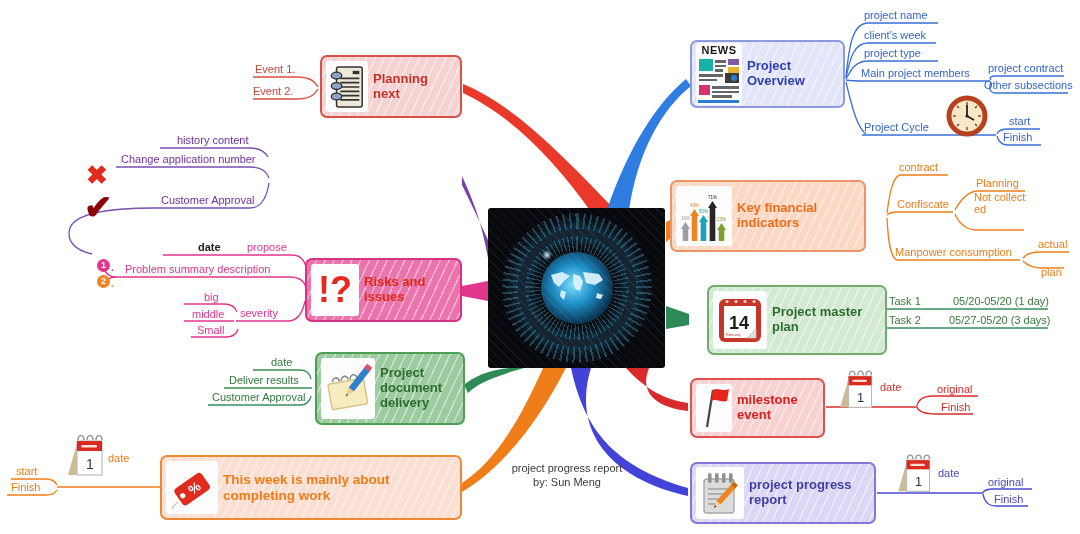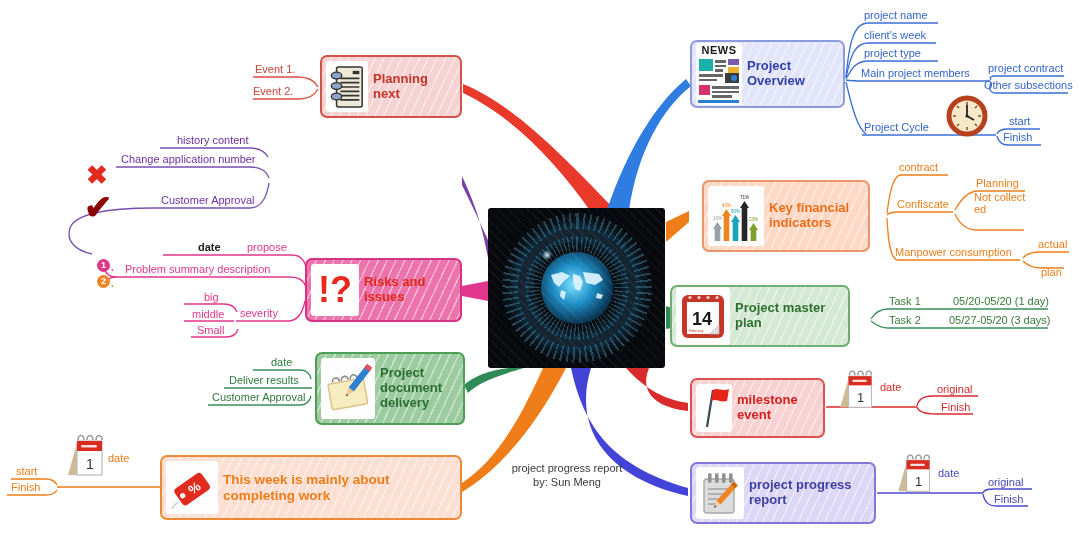--- a/index.html
+++ b/index.html
@@ -233,21 +233,21 @@
       <div class="nb" style="left:35px;top:32px;width:6px;height:6px;border-radius:50%;background:#2a7fd0"></div>
       <div class="nb" style="left:3px;top:42px;width:11px;height:10px;background:#d6336c"></div>
       <div class="nb" style="left:16px;top:43px;width:27px;height:2.5px;background:#666"></div>
       <div class="nb" style="left:16px;top:47.5px;width:27px;height:2.5px;background:#666"></div>
       <div class="nb" style="left:16px;top:52px;width:20px;height:2.5px;background:#666"></div>
       <div class="nb" style="left:2px;top:57px;width:41px;height:3px;background:#2a7fd0"></div>
     </div>
     <div class="bt" style="color:#2f3fae">Project Overview</div>
   </div>
 
-  <div class="box" style="left:702px;top:180px;width:168px;height:72px;background-color:#fcd8c5;border-color:#eb9468">
+  <div class="box" style="left:670px;top:180px;width:196px;height:72px;background-color:#fcd8c5;border-color:#eb9468">
     <div class="ic" style="width:56px;height:60px">
       <svg width="52" height="56" viewBox="0 0 52 56">
         <g>
           <polygon points="3,41 7.5,34 12,41" fill="#9aa0a6"></polygon>
             <rect x="4.7" y="41" width="5.6" height="12" fill="#9aa0a6"></rect>
           <text x="7.5" y="32" font-size="4.6" fill="#9aa0a6" text-anchor="middle">16%</text>
           <polygon points="12,28 16.5,21 21,28" fill="#ee8422"></polygon>
             <rect x="13.7" y="28" width="5.6" height="25" fill="#ee8422"></rect>
           <text x="16.5" y="19" font-size="4.6" fill="#ee8422" text-anchor="middle">43%</text>
           <polygon points="21,34 25.5,27 30,34" fill="#1ba4b8"></polygon>
@@ -258,21 +258,21 @@
           <text x="34.5" y="11" font-size="4.6" fill="#262626" text-anchor="middle">71%</text>
           <polygon points="39,42 43.5,35 48,42" fill="#7e9e2e"></polygon>
             <rect x="40.7" y="42" width="5.6" height="11" fill="#7e9e2e"></rect>
           <text x="43.5" y="33" font-size="4.6" fill="#7e9e2e" text-anchor="middle">23%</text>
         </g>
       </svg>
     </div>
     <div class="bt" style="color:#ed6d1a">Key financial indicators</div>
   </div>
 
-  <div class="box" style="left:670px;top:285px;width:180px;height:62px;background-color:#d4e9d4;border-color:#6fae6f">
+  <div class="box" style="left:707px;top:285px;width:180px;height:70px;background-color:#d4e9d4;border-color:#6fae6f">
     <div class="ic" style="width:54px;height:58px">
       <svg width="48" height="52" viewBox="0 0 48 52">
         <rect x="3" y="5" width="42" height="43" rx="6" fill="#c53528"></rect>
         <g fill="#f4d4d0">
             <circle cx="11" cy="7.5" r="1.6"></circle>
             <circle cx="20" cy="7.5" r="1.6"></circle>
             <circle cx="29" cy="7.5" r="1.6"></circle>
             <circle cx="38" cy="7.5" r="1.6"></circle>
           </g>
         <rect x="8" y="12" width="32" height="32" fill="#fff"></rect>

